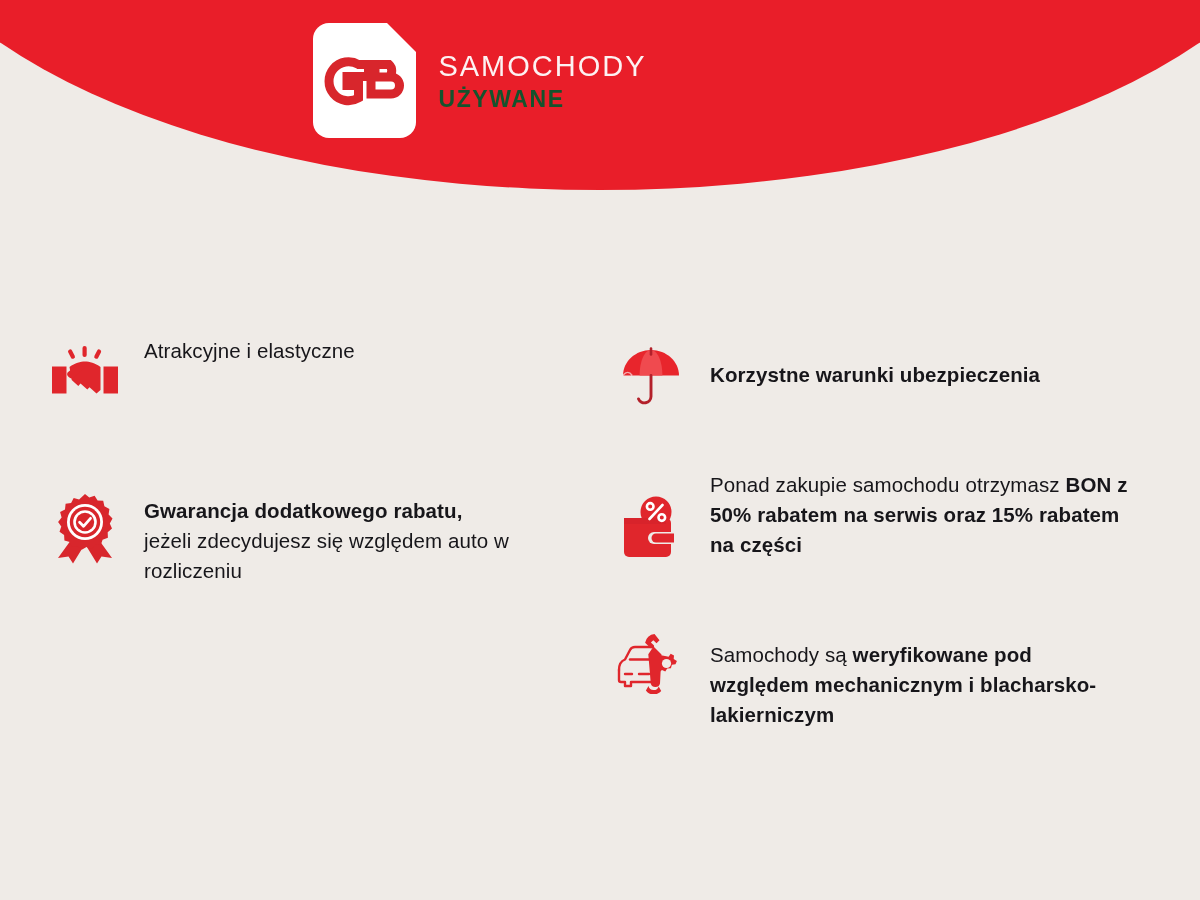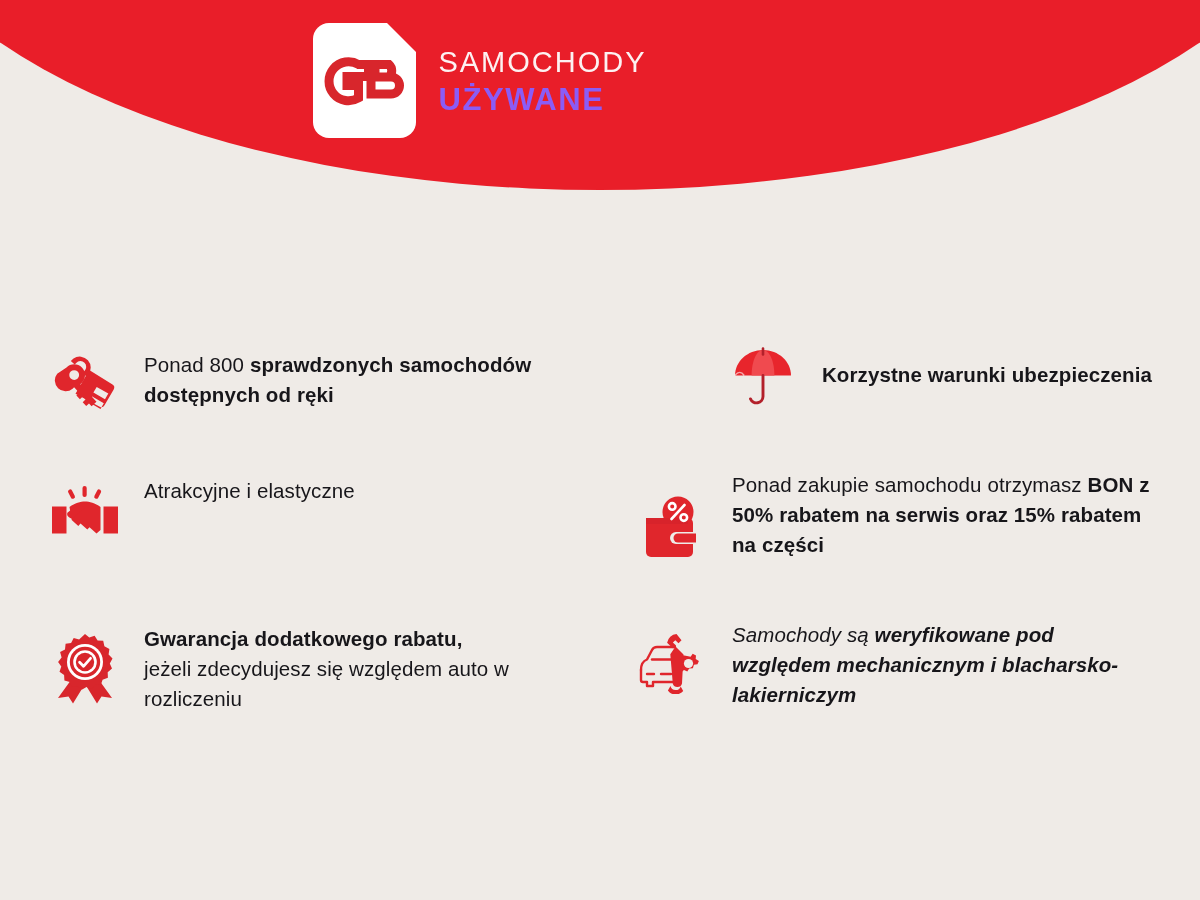--- a/index.html
+++ b/index.html
@@ -67,25 +67,25 @@
     color: #ffffff;
     padding-top: 2px;
   }
   .wordmark .line1 {
     font-size: 29px;
     font-weight: 300;
     letter-spacing: 2.0px;
     color: #fdf2f2;
   }
   .wordmark .line2 {
-    font-size: 31px;
+    font-size: 23px;
     font-weight: 700;
     letter-spacing: 1.6px;
     margin-top: 7px;
-    color: #8b5cf6;
+    color: #14532d;
   }
 
   
   .benefits {
     position: absolute;
     top: 330px;
     left: 0;
     width: 1200px;
     display: grid;
     grid-template-columns: 552px 552px;
@@ -124,32 +124,32 @@
   .benefit-text .bold { font-weight: 700; }
 
   
   .b1 .benefit-icon { margin-top: 18px; }
   .b1 .benefit-text { margin-top: 18px; }
 
   .b2 .benefit-icon { margin-top: 8px; }
   .b2 .benefit-text { margin-top: 4px; }
 
   .b3 .benefit-icon { margin-top: 22px; }
-  .b3 .benefit-text { margin-top: 12px; }
+  .b3 .benefit-text { margin-top: 24px; }
 
   .b4 .benefit-icon { margin-top: 10px; }
   .b4 .benefit-text { margin-top: 28px; }
 
   .b5 .benefit-icon { margin-top: 22px; }
   .b5 .benefit-text { margin-top: -2px; }
 
   .b6 .benefit-icon { margin-top: 16px; }
-  .b6 .benefit-text { margin-top: 8px; font-style: italic; }
-
-  .col-right .benefit { padding-left: 14px; justify-content: flex-end; }
+  .b6 .benefit-text { margin-top: 28px; }
+
+  .col-right .benefit { padding-left: 14px; }
 </style>
 </head>
 <body>
 
 <header class="banner">
   <div class="banner-shape"></div>
 
   <div class="banner-inner">
     <div class="logo-lockup">
 
@@ -169,34 +169,20 @@
       </div>
 
     </div>
   </div>
 </header>
 
 <main class="benefits">
 
   <section class="col-left">
 
-    <div class="benefit b1">
-      <span class="benefit-icon">
-        <svg width="64" height="62" viewBox="0 0 64 62" aria-hidden="true">
-          <g fill="#e0262c">
-            <path d="M20.5 4.5 a11 11 0 0 1 14.6 16.2 l-1.9 1.7 -3.4-3.9 1.6-1.4 a5.8 5.8 0 1 0 -8.2-8.2 l-1.5 1.6 -3.9-3.4 z"></path>
-            <path d="M13.5 13.5 a10.8 10.8 0 0 1 15.4 0 a10.8 10.8 0 0 1 0 15.2 l-1.6 1.6 l16.2 17.4 -4.9 4.5 -2.6-2.8 -2.8 2.6 -3.5-3.8 2.8-2.6 -2.8-3 -2.8 2.6 -3.5-3.8 2.8-2.6 -5.1-5.5 -1.5 1.4 a10.8 10.8 0 0 1 -15.4 -15 z m4.2 4.1 a4.9 4.9 0 1 0 7 6.9 a4.9 4.9 0 0 0 -7-6.9 z"></path>
-            <path d="M36.2 16.1 l23.3 14.5 a3.6 3.6 0 0 1 1.2 4.8 l-9.2 15.9 a3.6 3.6 0 0 1 -4.8 1.4 l-24.2-13 z m7.5 16.8 l-3.3 5.7 11.6 6.7 3.3-5.7 z m-4.5 9.6 l-3.3 5.7 11.6 6.7 3.3-5.7 z"></path>
-          </g>
-        </svg>
-      </span>
-      <p class="benefit-text">
-        <span class="reg">Ponad 800 </span><span class="bold">sprawdzonych samochodów dostępnych od ręki</span>
-      </p>
-    </div>
 
     <div class="benefit b2">
       <span class="benefit-icon">
         <svg width="66" height="58" viewBox="0 0 66 58" aria-hidden="true">
           <g fill="#e0262c">
             <rect x="30.5" y="0" width="4.2" height="11" rx="2.1"></rect>
             <rect x="17.4" y="3.1" width="4.2" height="10" rx="2.1" transform="rotate(-28 19.5 8.1)"></rect>
             <rect x="43.6" y="3.1" width="4.2" height="10" rx="2.1" transform="rotate(28 45.7 8.1)"></rect>
             <path d="M0 20.5 h14.5 v27 H0 z"></path>
             <path d="M51.5 20.5 H66 v27 H51.5 z"></path>

